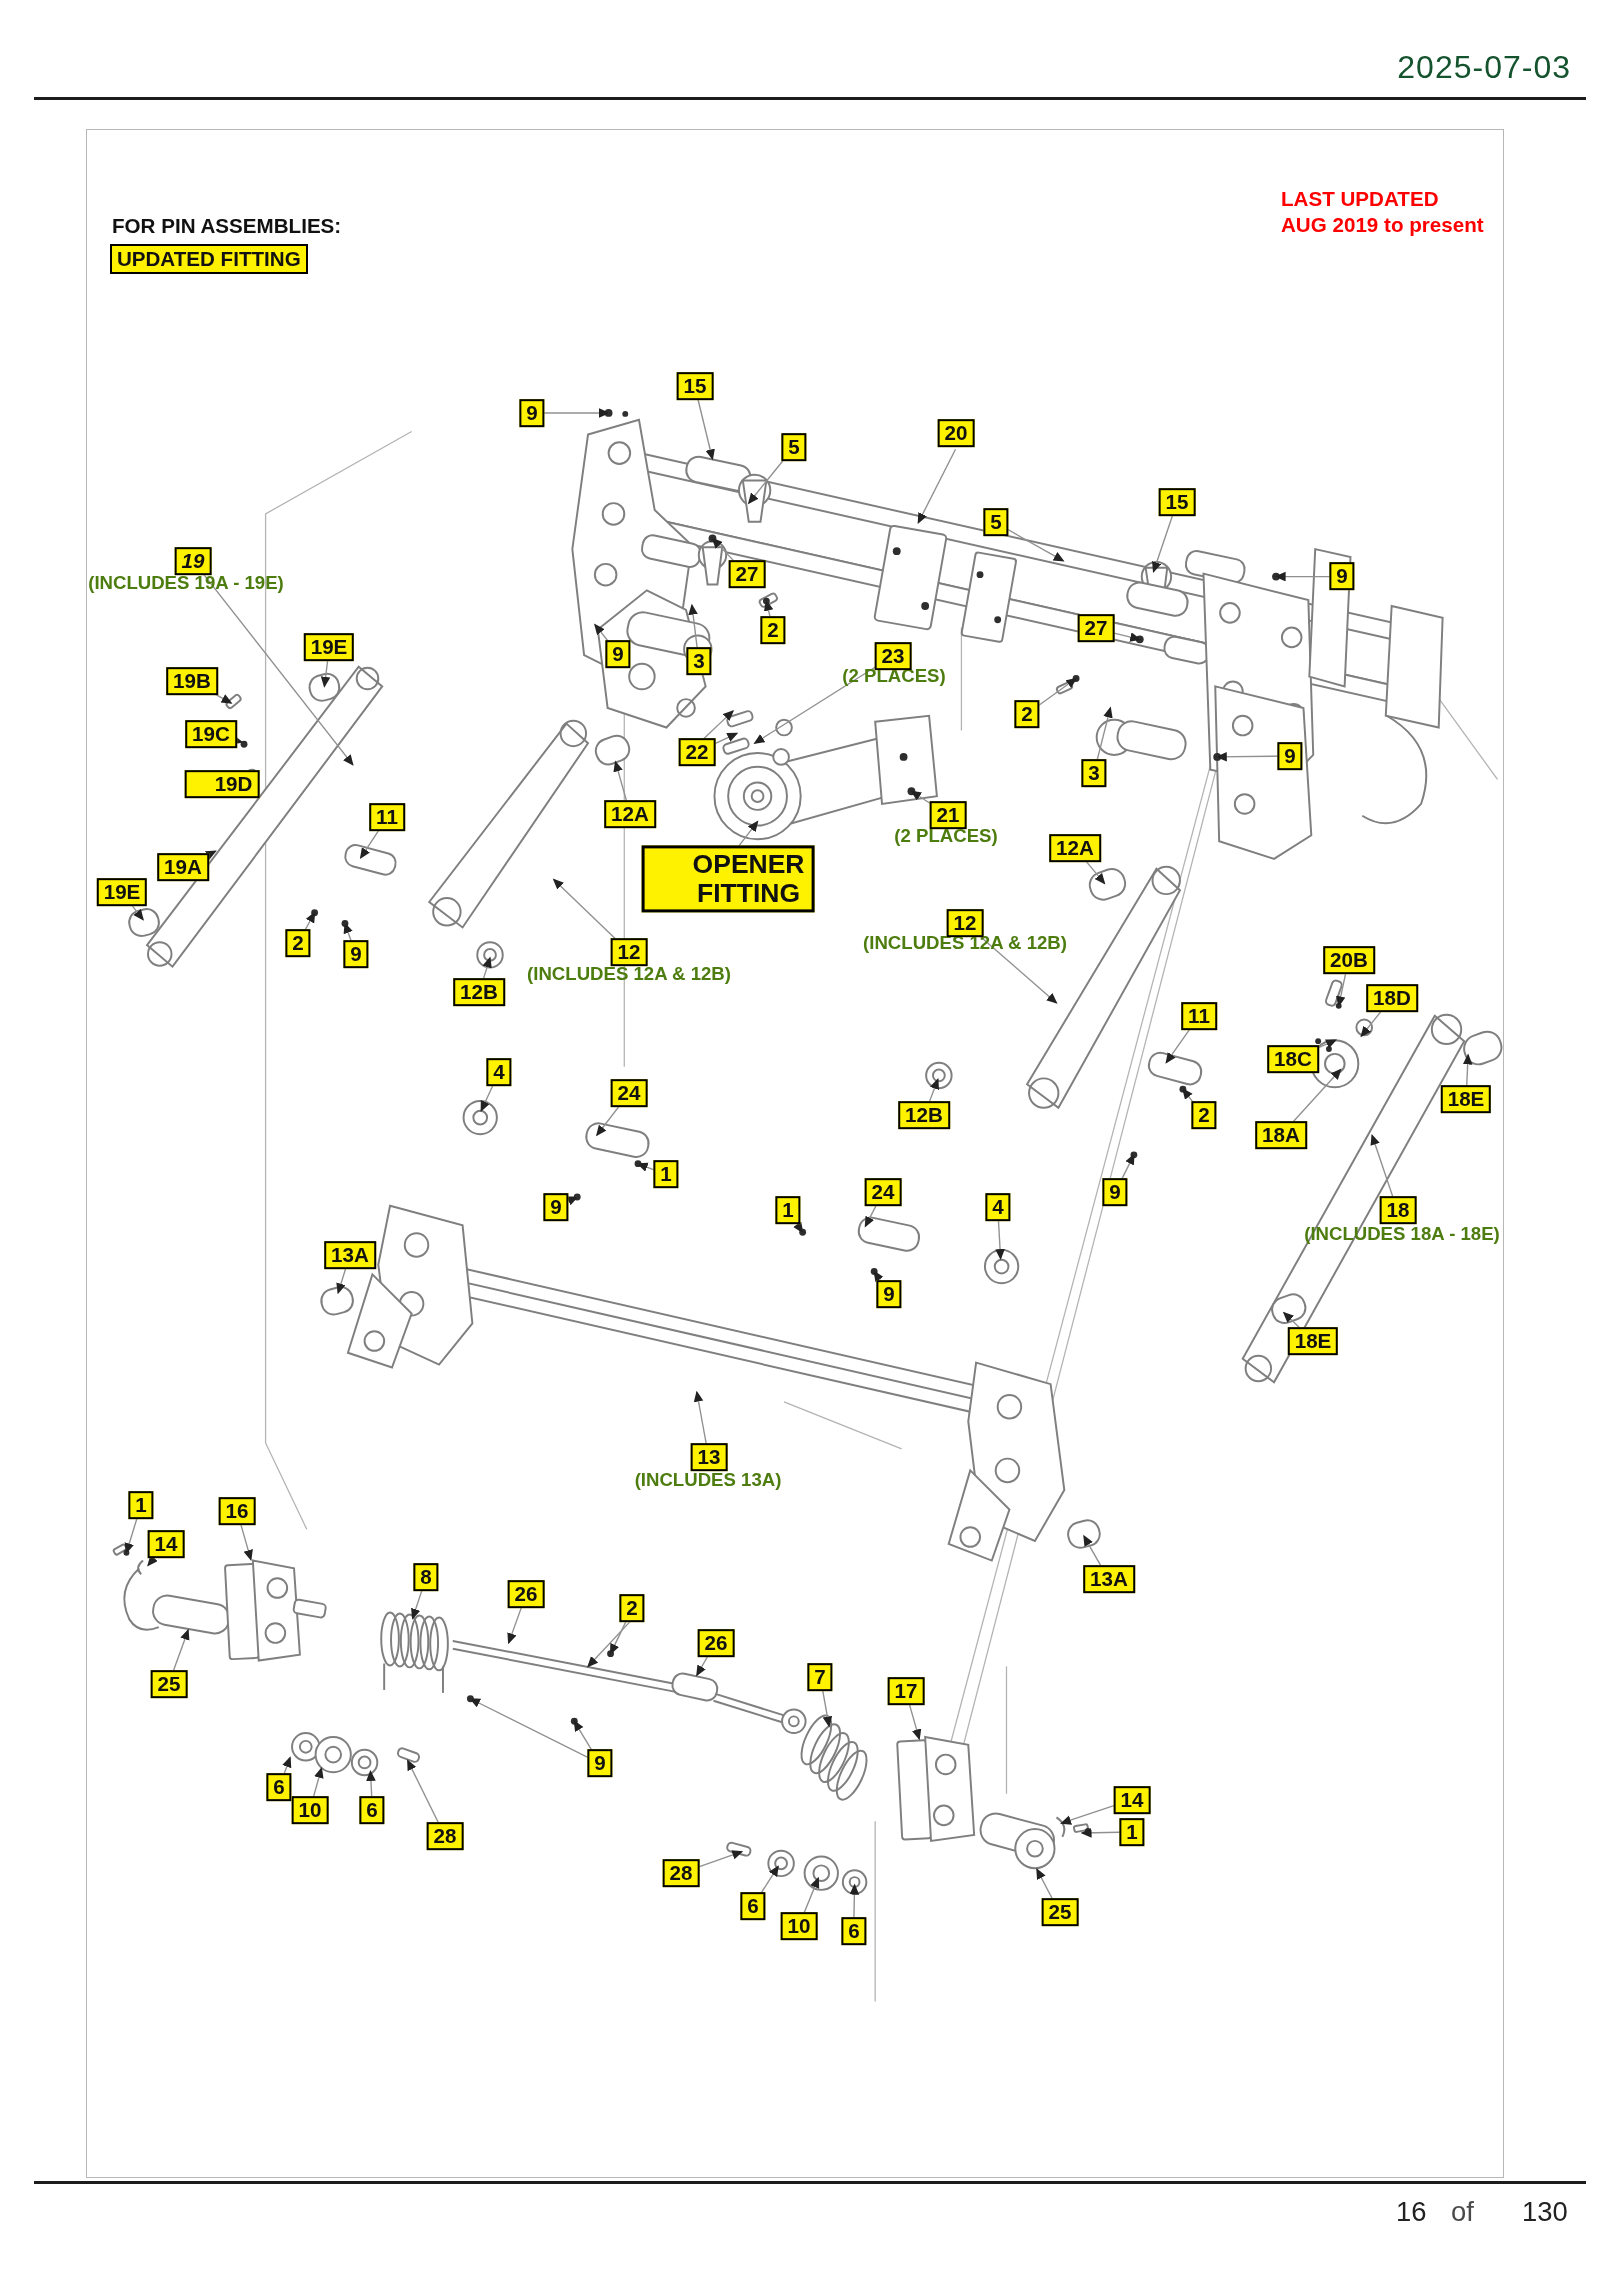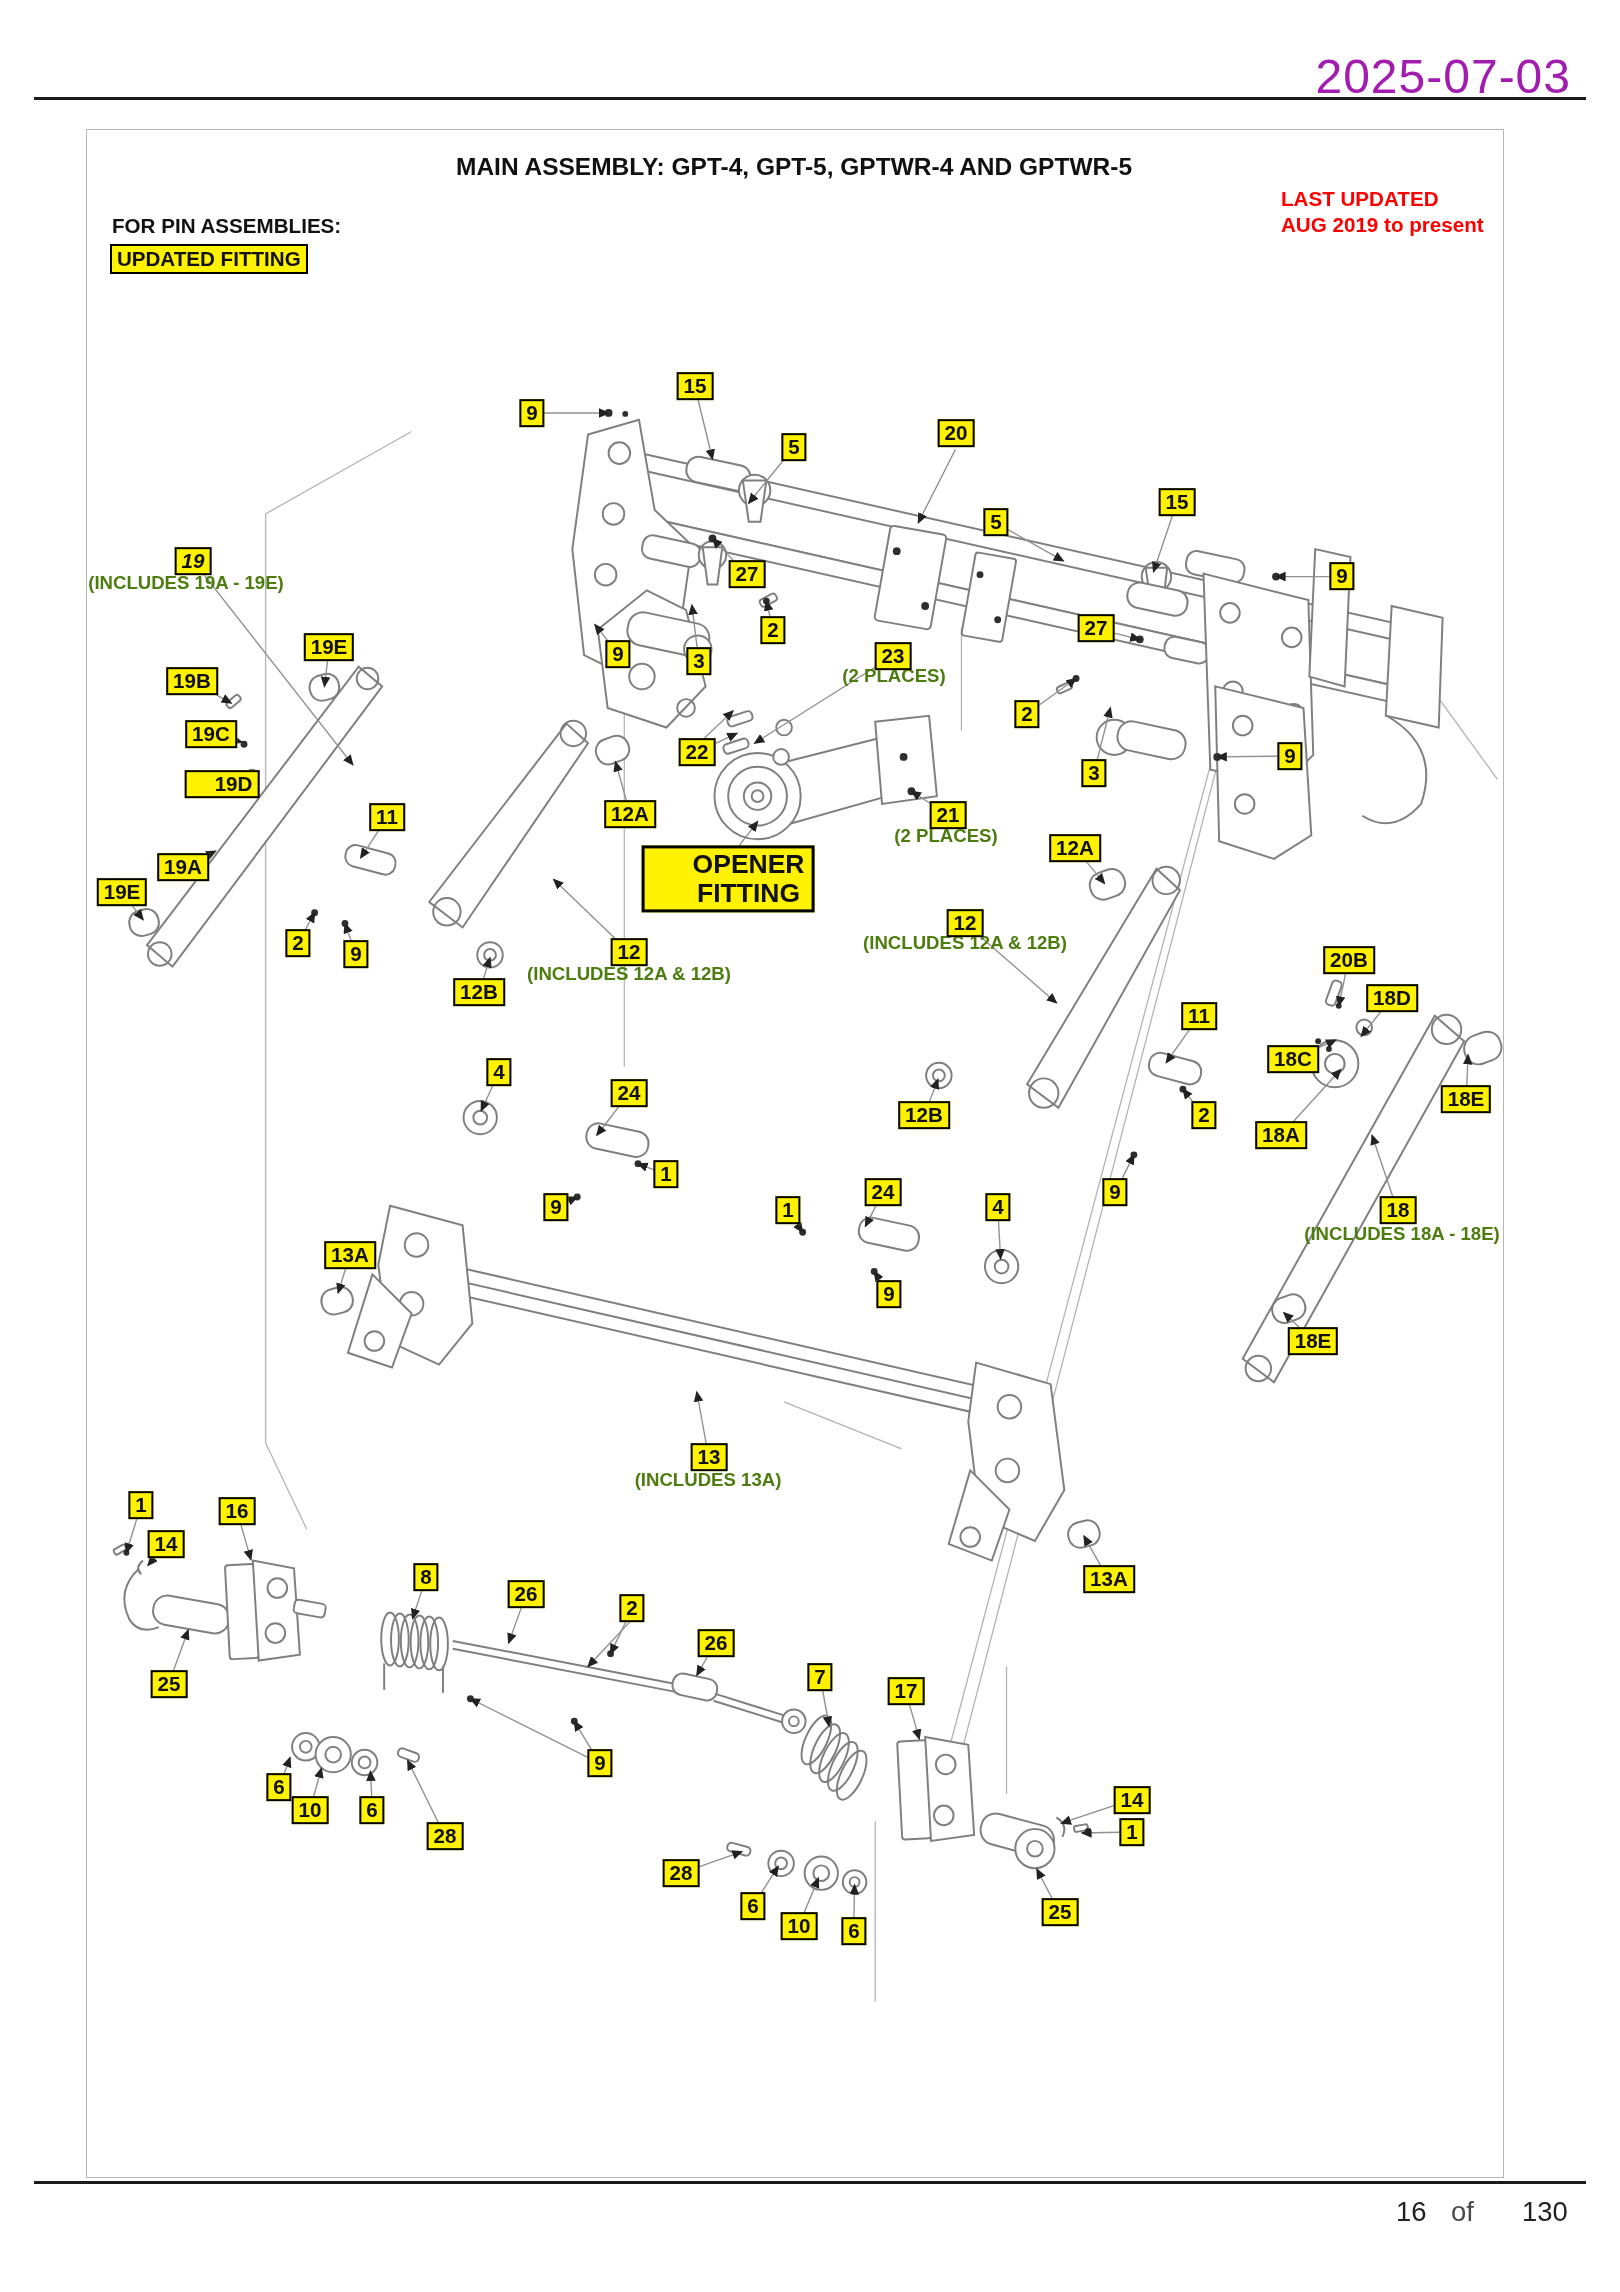--- a/index.html
+++ b/index.html
@@ -1,18 +1,18 @@
 <!DOCTYPE html>
 <html><head>
 <meta charset="utf-8">
 <style>
   html,body{margin:0;padding:0;background:#fff;}
   .page{position:relative;width:1620px;height:2293px;background:#fff;
         font-family:"Liberation Sans",sans-serif;overflow:hidden;}
-  .date{position:absolute;top:49px;right:49px;font-size:48px;color:#a21caf;letter-spacing:1px;}
+  .date{position:absolute;top:49px;right:49px;font-size:32px;color:#14532d;letter-spacing:1px;}
   .rule{position:absolute;left:34px;width:1552px;height:2.9px;background:#1c1c1c;}
   .rule.top{top:97px;}
   .rule.bottom{top:2181px;}
   .content-box{position:absolute;left:86px;top:129px;width:1416px;height:2047px;
                border:1px solid #b7b7b7;background:#fff;}
   .title{position:absolute;left:86px;top:153px;width:1416px;text-align:center;
          font-size:24.5px;font-weight:bold;color:#111;}
   .last-updated{position:absolute;left:1281px;top:186px;font-size:20.6px;line-height:25.5px;
                 font-weight:bold;color:#ff0000;}
   .pin-note{position:absolute;left:112px;top:214px;font-size:20.6px;font-weight:bold;color:#111;}
@@ -40,21 +40,20 @@
 </head>
 <body>
 
 <div class="page">
 
   <div class="date">2025-07-03</div>
   <div class="rule top"></div>
 
   <div class="content-box"></div>
 
-  <div class="title">MAIN ASSEMBLY: GPT-4, GPT-5, GPTWR-4 AND GPTWR-5</div>
 
   <div class="last-updated">
     <div>LAST UPDATED</div>
     <div>AUG 2019 to present</div>
   </div>
 
   <div class="pin-note">FOR PIN ASSEMBLIES:</div>
   <div class="grease">UPDATED FITTING</div>
 
   <svg id="diagram-svg" viewBox="0 0 1653 2339" xmlns="http://www.w3.org/2000/svg">

